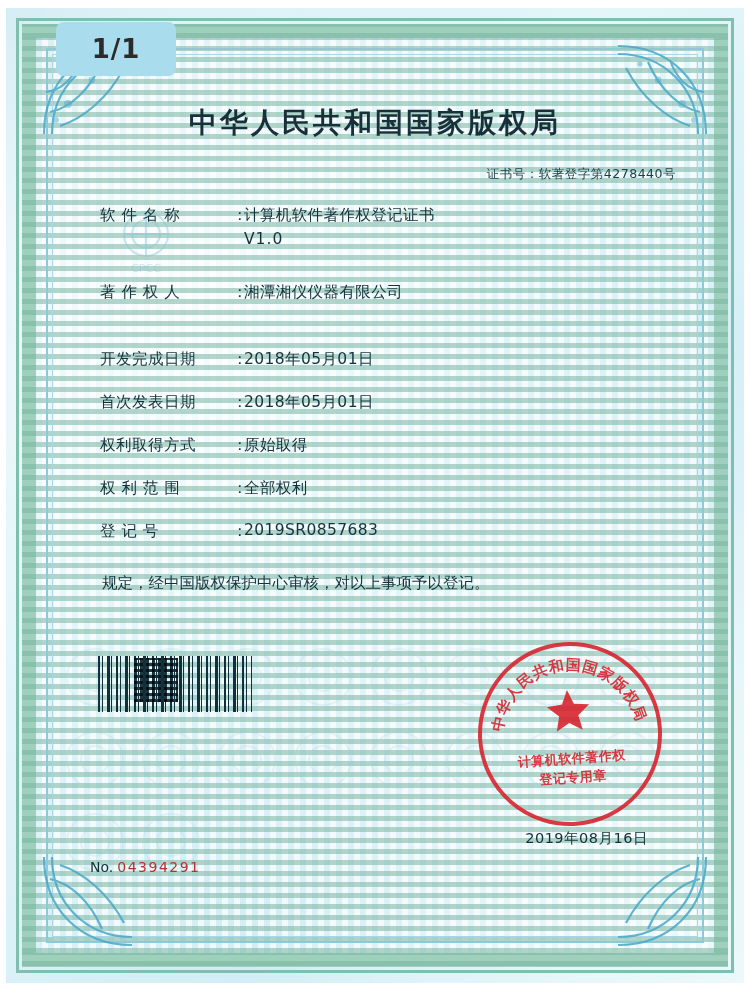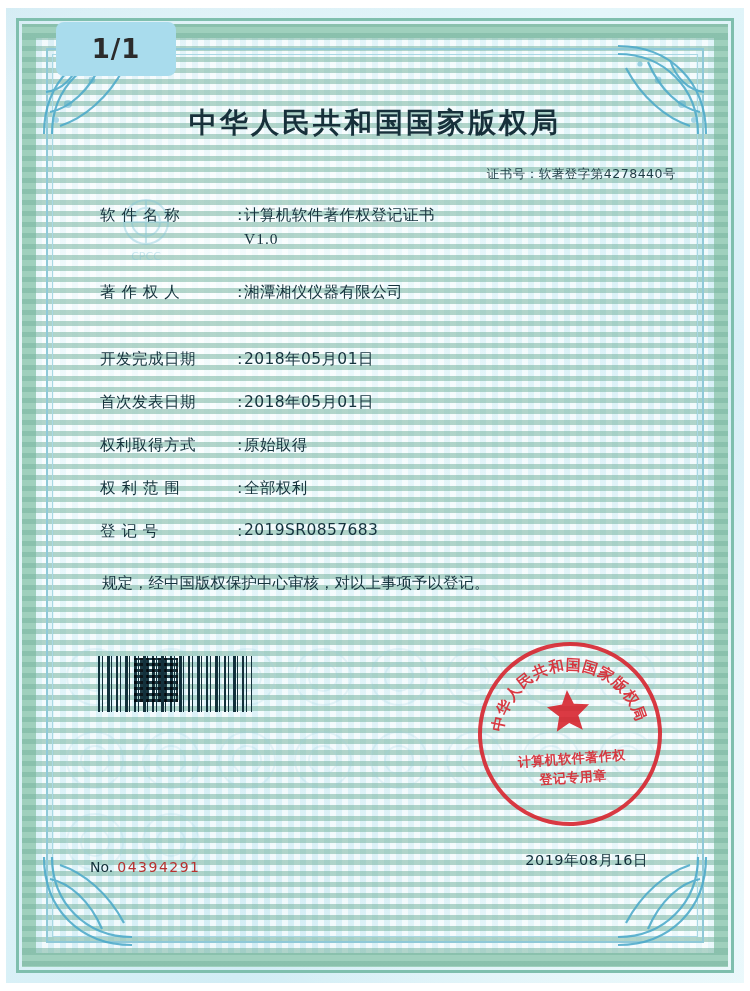--- a/index.html
+++ b/index.html
@@ -88,21 +88,21 @@
   .corner svg { display: block; }
   .corner.tl { left: 34px;  top: 34px; }
   .corner.tr { right: 34px; top: 34px; transform: scaleX(-1); }
   .corner.bl { left: 34px;  bottom: 34px; transform: scaleY(-1); }
   .corner.br { right: 34px; bottom: 34px; transform: scale(-1,-1); }
 
   
   .watermark {
     position: absolute;
     left: 105px;
-    top: 184px;
+    top: 196px;
     width: 70px;
     height: 72px;
     opacity: 0.40;
     pointer-events: none;
   }
   .watermark-band {
     position: absolute;
     left: 60px;
     top: 640px;
     width: 620px;
@@ -188,21 +188,20 @@
     text-align: center;
   }
   .field-value {
     flex: 1 1 auto;
     letter-spacing: 0.4px;
   }
   .field-value .line2 {
     display: block;
     margin-top: 4px;
     letter-spacing: 1px;
-    font-family: Liberation Serif, serif;
   }
 
   .gap-lg { height: 24px; }
 
   .paragraph {
     margin-top: 26px;
     padding-left: 36px;
     padding-right: 24px;
     font-size: 15.5px;
     color: #14323c;
@@ -293,21 +292,21 @@
     color: #123039;
   }
   .footer-no .digits {
     color: #b8312f;
     letter-spacing: 1.5px;
     margin-left: 4px;
   }
   .footer-date {
     position: absolute;
     right: 96px;
-    bottom: 113px;
+    bottom: 135px;
     font-size: 14.5px;
     color: #123039;
     letter-spacing: 0.5px;
   }
 
   
   .page-indicator {
     position: absolute;
     left: 56px;
     top: 22px;

